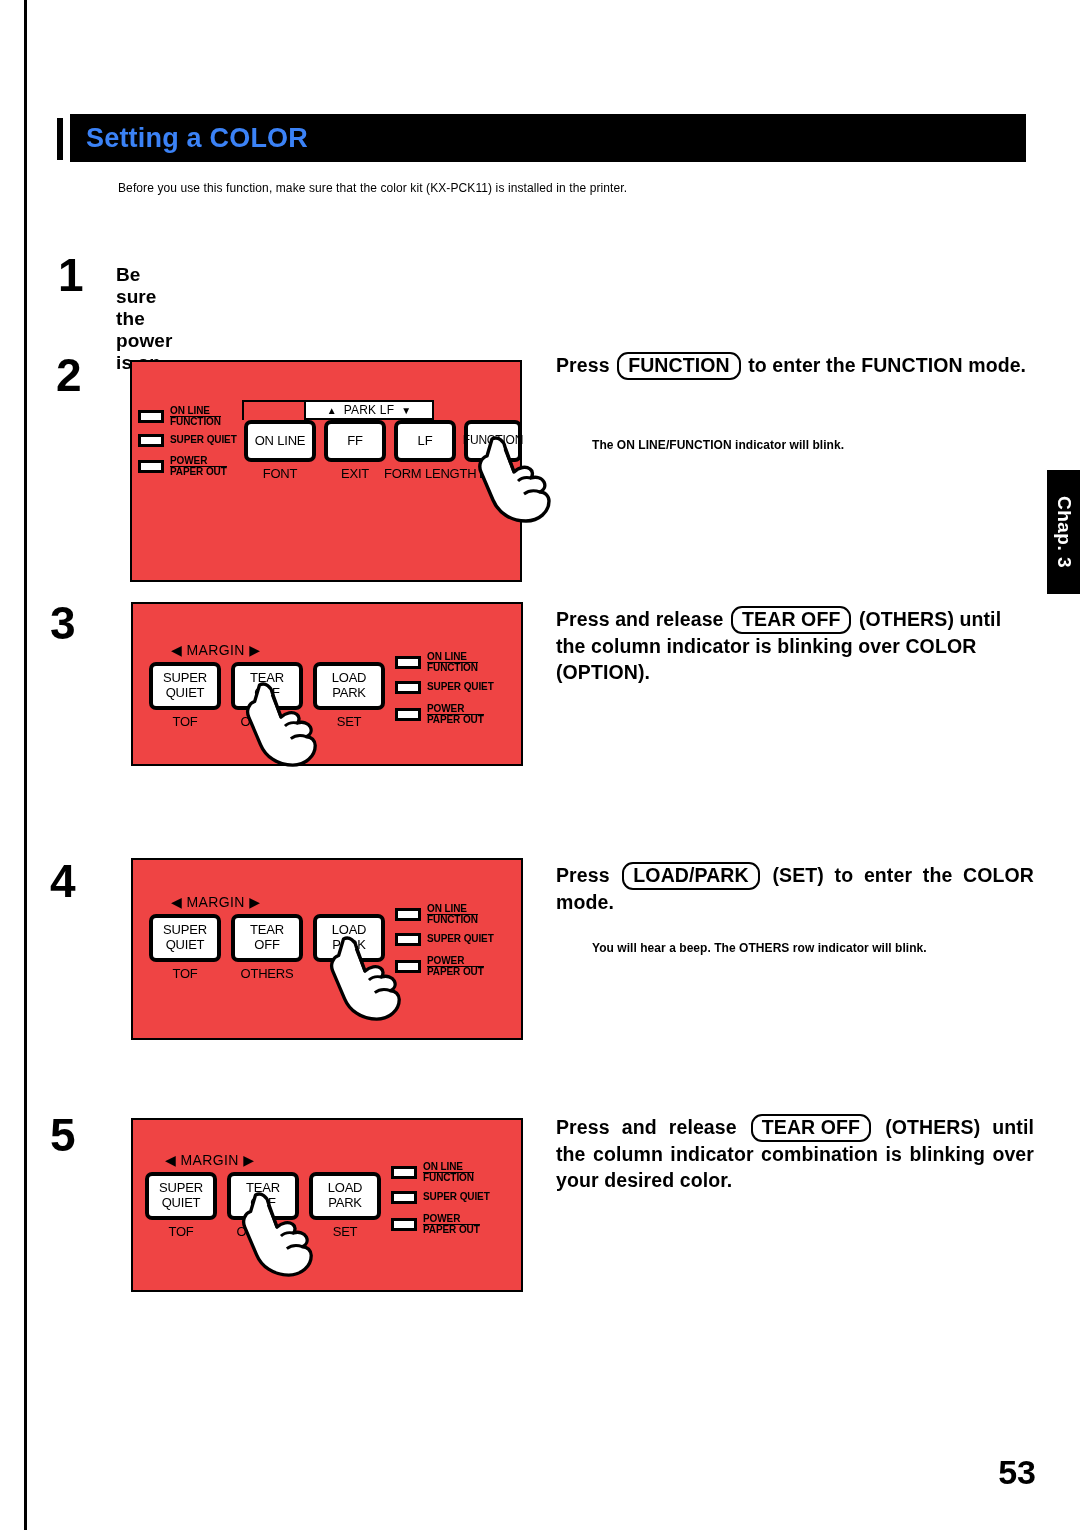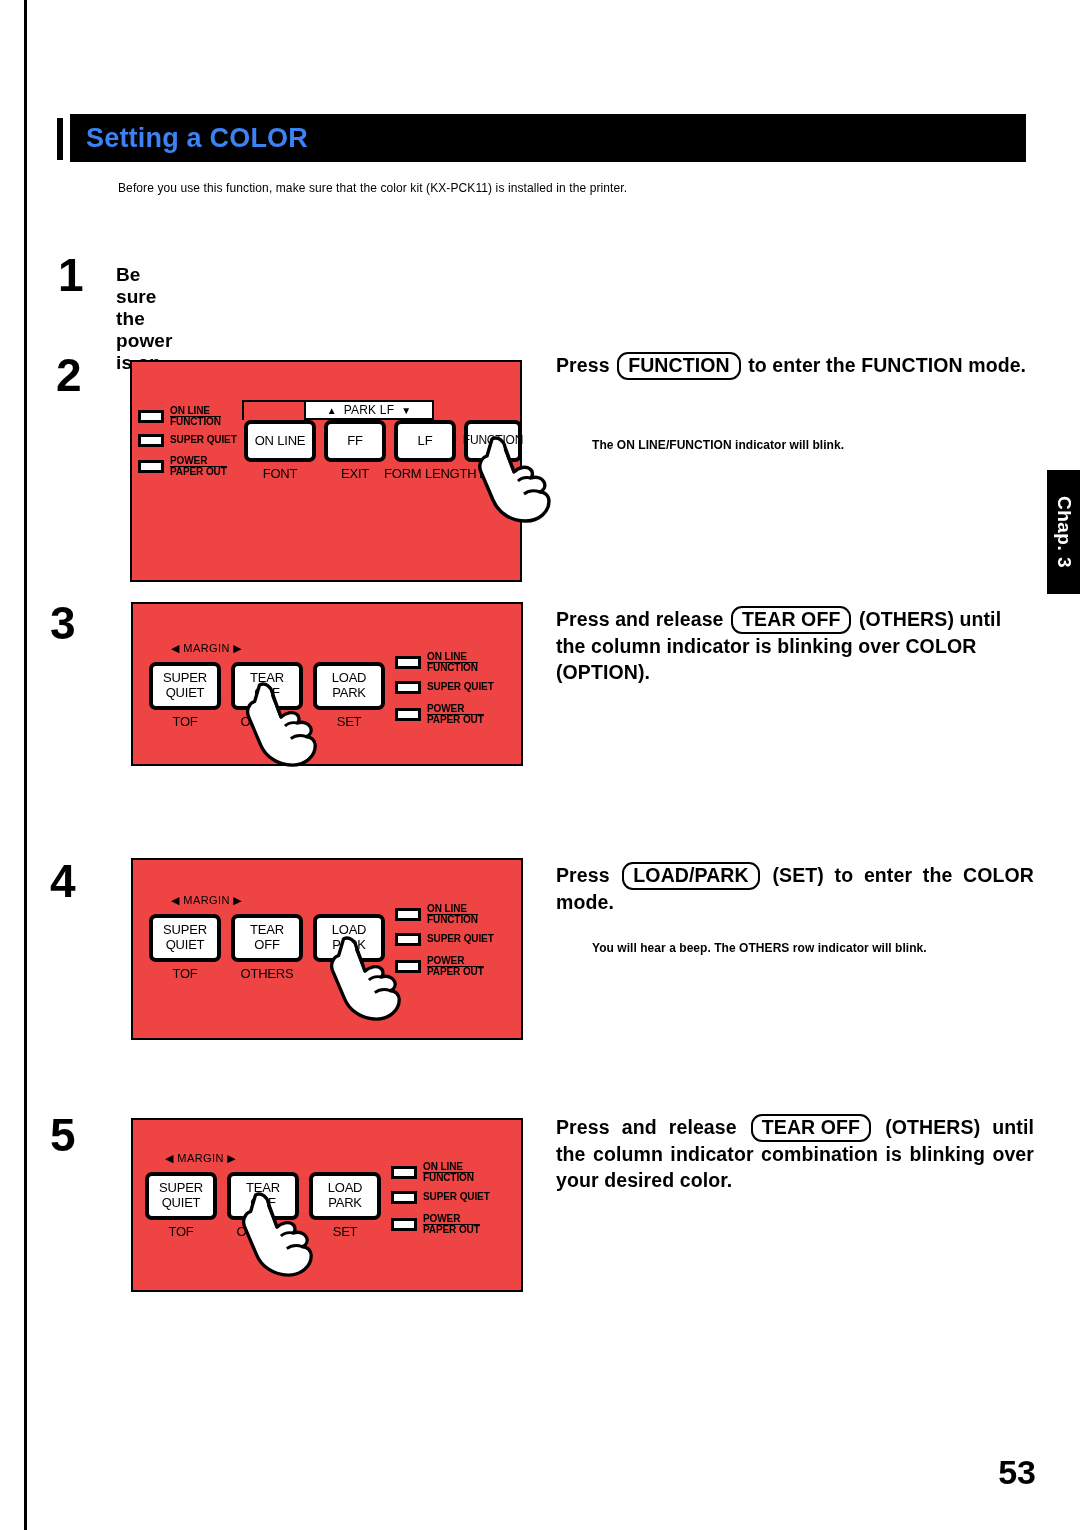--- a/index.html
+++ b/index.html
@@ -227,21 +227,21 @@
     background: #000;
   }
   .micro-line-v {
     position: absolute;
     width: 2px;
     background: #000;
   }
 
   .margin-lbl {
     position: absolute;
-    font-size: 11px;
+    font-size: 14px;
     letter-spacing: .4px;
     white-space: nowrap;
   }
 
   
   .hand { position: absolute; }
 </style>
 </head>
 <body>
 

